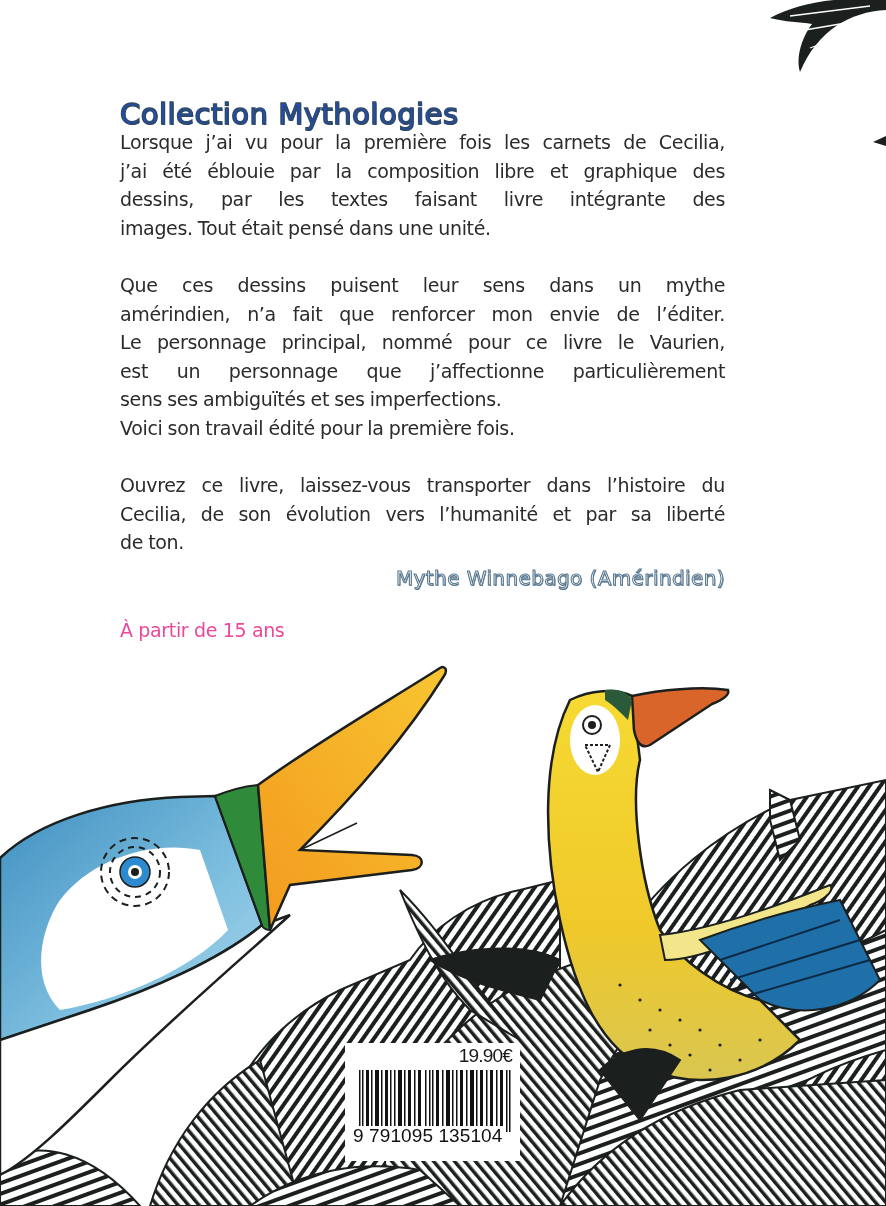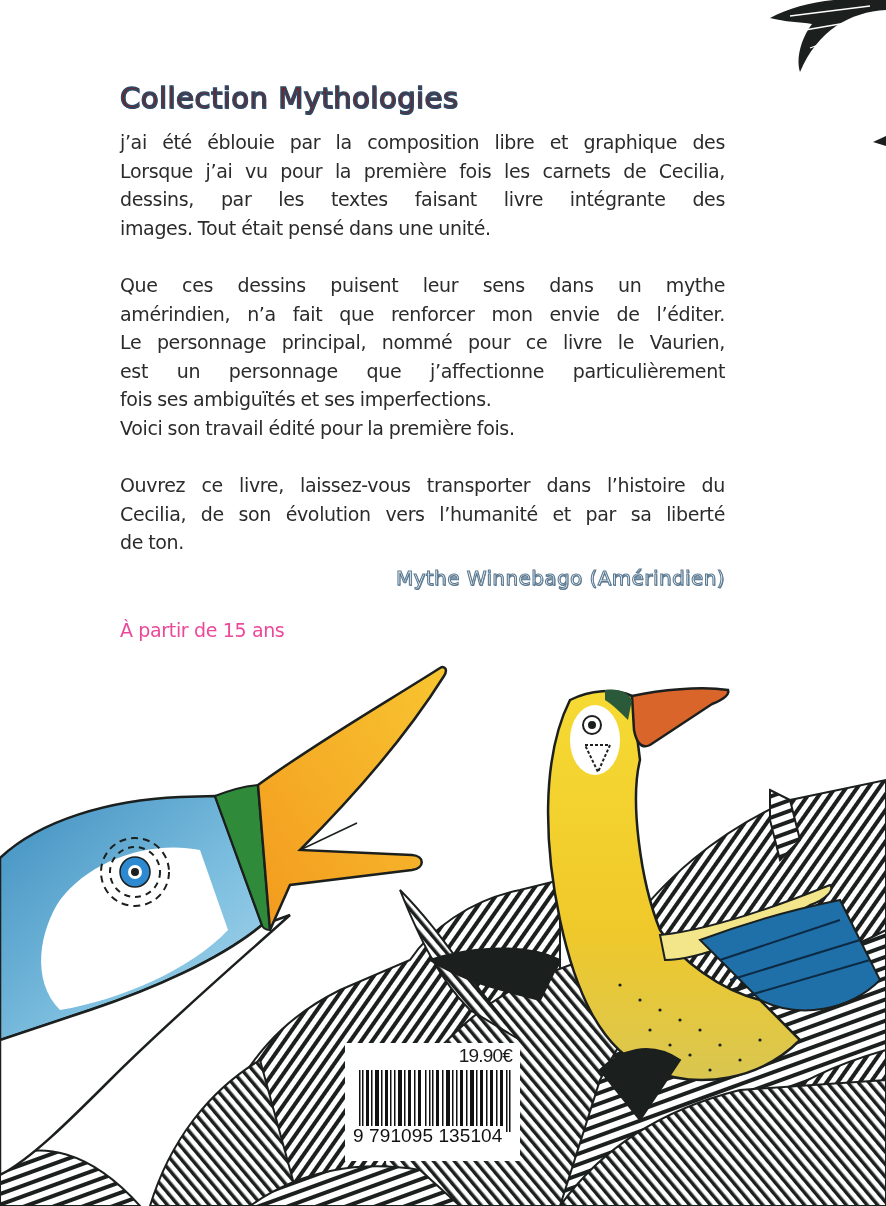--- a/index.html
+++ b/index.html
@@ -3,24 +3,24 @@
   <meta charset="utf-8">
   <style>
     html, body { margin: 0; padding: 0; }
     body {
       width: 886px; height: 1206px; position: relative; overflow: hidden;
       background: #ffffff;
       font-family: "DejaVu Sans", sans-serif;
     }
     .art { position: absolute; left: 0; top: 0; width: 886px; height: 1206px; pointer-events: none; }
     .title {
-      position: absolute; left: 120px; top: 62px;
+      position: absolute; left: 120px; top: 78px;
       font-family: "DejaVu Sans", sans-serif;
       font-size: 29px; letter-spacing: 0.5px; font-weight: normal;
-      color: #7f1d1d;
+      color: #1d4ed8;
       -webkit-text-stroke: 1.6px #2f4a66;
       text-shadow: 0.8px 0.8px 0 #2f4a66;
       white-space: nowrap;
     }
     .body-text {
       position: absolute; left: 120px; top: 128px; width: 605px;
       font-family: "DejaVu Sans", sans-serif;
       font-size: 19px; line-height: 28.6px; color: #2b2b2b;
       letter-spacing: -0.35px; word-spacing: -0.5px;
     }
@@ -152,31 +152,31 @@
     <path d="M560 1206 C 600 1150, 660 1110, 740 1090 L 886 1080 L 886 1206 Z" fill="url(#hatch2)"></path>
     <path d="M600 1070 C 620 1050, 650 1040, 680 1060 L 640 1120 Z" fill="#1b1f1d"></path>
     <path d="M250 1206 C 300 1170, 360 1160, 420 1170 L 460 1206 Z" fill="url(#hatch3)"></path>
   </g>
 </svg>
 
 <h1 class="title">Collection Mythologies</h1>
 
 <div class="body-text">
   <p class="para">
+    <span class="line">Lorsque j’ai vu pour la première fois les carnets de Cecilia,</span>
     <span class="line">j’ai été éblouie par la composition libre et graphique des</span>
-    <span class="line">Lorsque j’ai vu pour la première fois les carnets de Cecilia,</span>
     <span class="line">dessins, par les textes faisant livre intégrante des</span>
     <span class="line last">images. Tout était pensé dans une unité.</span>
   </p>
   <p class="para">
     <span class="line">Que ces dessins puisent leur sens dans un mythe</span>
     <span class="line">amérindien,  n’a fait que renforcer mon envie de l’éditer.</span>
     <span class="line">Le personnage principal, nommé pour ce livre le Vaurien,</span>
     <span class="line">est un personnage que j’affectionne particulièrement</span>
-    <span class="line last">fois ses ambiguïtés et ses imperfections.</span>
+    <span class="line last">sens ses ambiguïtés et ses imperfections.</span>
     <span class="line last">Voici son travail édité pour la première fois.</span>
   </p>
   <p class="para">
     <span class="line">Ouvrez ce livre, laissez-vous transporter dans l’histoire du</span>
     <span class="line">Cecilia, de son évolution vers l’humanité et par sa liberté</span>
     <span class="line last">de ton.</span>
   </p>
 </div>
 
 <div class="signature">Mythe Winnebago (Amérindien)</div>

